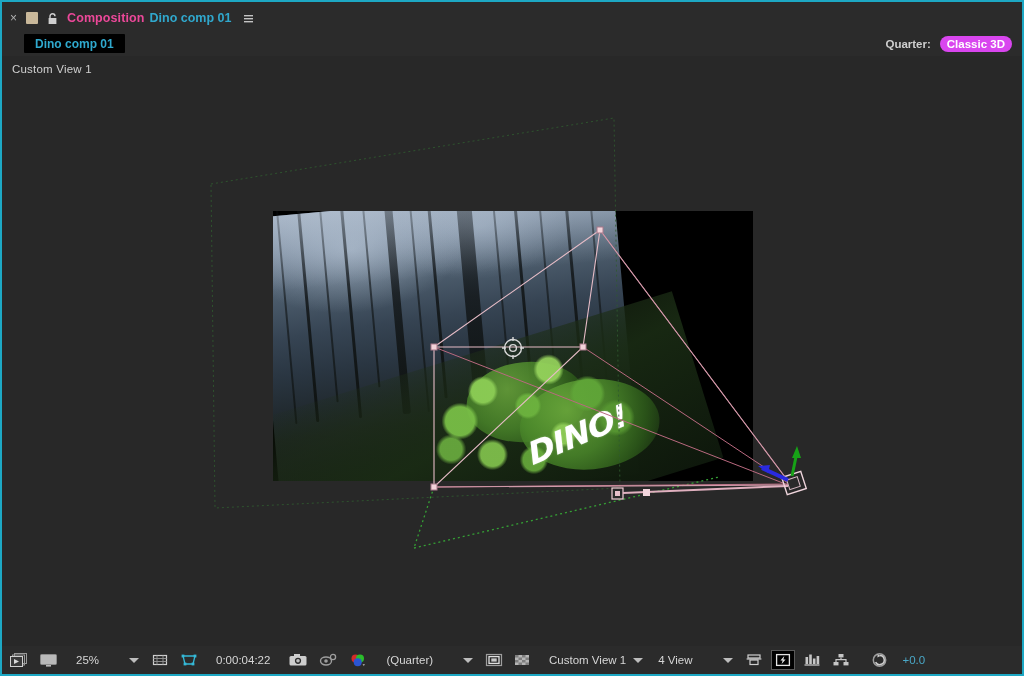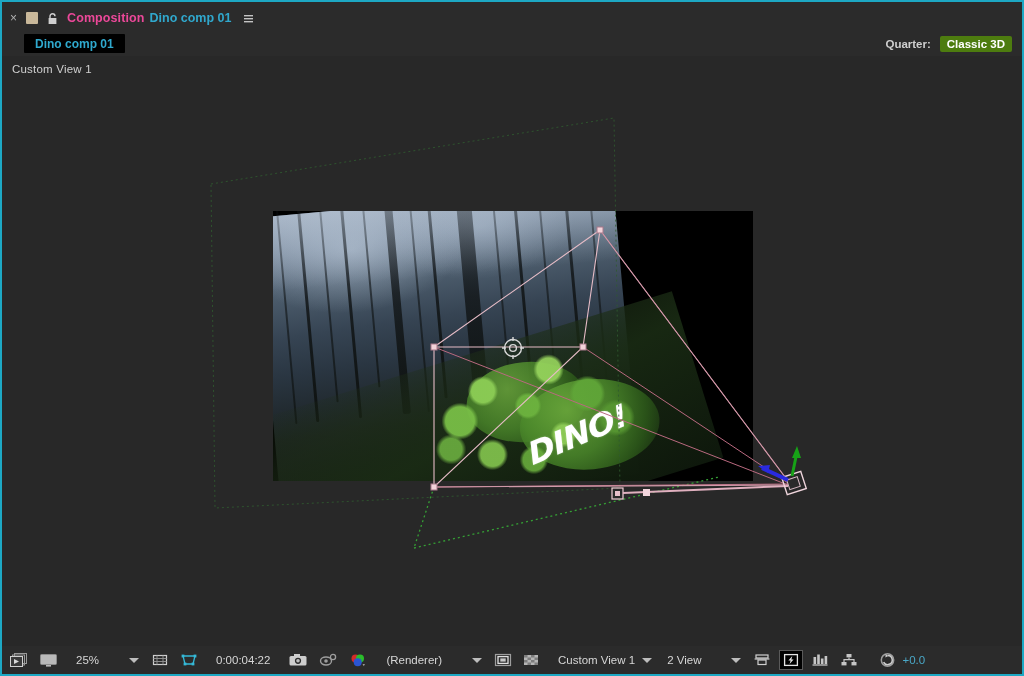--- a/index.html
+++ b/index.html
@@ -44,21 +44,21 @@
     font-size:12px;color:#2fa9ce;font-weight:bold;
     border-radius:1px;
   }
   .renderer-wrap{
     margin-left:auto;display:flex;align-items:center;
     height:19px;padding-right:10px;
   }
   .renderer-label{font-size:11.5px;color:#cfcfcf;font-weight:bold;}
   .renderer-value{
     font-size:11.5px;color:#ffffff;font-weight:bold;margin-left:9px;
-    background:#4d7c0f;padding:2px 7px;border-radius:2px;
+    background:#d946ef;padding:2px 7px;border-radius:8px;
   }
 
   
   .viewport{
     position:absolute;left:0;top:54px;right:0;bottom:28px;
     background:#282828;overflow:hidden;
   }
   .view-label{
     position:absolute;left:10px;top:7px;font-size:11.5px;color:#d0d0d0;
     z-index:30;letter-spacing:.2px;
@@ -336,21 +336,21 @@
     <div class="icobtn" style="margin-left:4px;">
       <svg width="20" height="16" viewBox="0 0 20 16">
         <circle cx="7.5" cy="6.5" r="4" fill="#d22b2b"></circle>
         <circle cx="12" cy="6.5" r="4" fill="#2bbd2b"></circle>
         <circle cx="9.7" cy="10.3" r="4" fill="#2b55d2"></circle>
         <path d="M14.5,12 l2.5,0 l-1.2,2.2 Z" fill="#9a9a9a"></path>
       </svg>
     </div>
 
     <span class="sep-lg"></span>
-    <span class="tb-txt">(Renderer)</span>
+    <span class="tb-txt">(Quarter)</span>
     <span class="caret" style="margin-left:30px;"></span>
     <span class="sep"></span>
 
     <div class="icobtn">
       <svg width="18" height="16" viewBox="0 0 18 16">
         <rect x="1.5" y="2.5" width="15" height="11" fill="none" stroke="#9e9e9e" stroke-width="1.2"></rect>
         <rect x="4" y="4.6" width="10" height="6.8" fill="none" stroke="#e0e0e0" stroke-width="1.3"></rect>
         <rect x="6.3" y="6.4" width="5.4" height="3.2" fill="#c8c8c8"></rect>
       </svg>
     </div>
@@ -368,21 +368,21 @@
           <rect x="5.5" y="10.5" width="3.5" height="2.5"></rect>
             <rect x="12.5" y="10.5" width="3.5" height="2.5"></rect>
         </g>
       </svg>
     </div>
 
     <span class="sep-lg"></span>
     <span class="tb-txt">Custom View 1</span>
     <span class="caret"></span>
     <span class="sep-lg"></span>
-    <span class="tb-txt">2 View</span>
+    <span class="tb-txt">4 View</span>
     <span class="caret" style="margin-left:30px;"></span>
     <span class="sep"></span>
 
     <div class="icobtn">
       <svg width="18" height="16" viewBox="0 0 18 16">
         <rect x="3" y="3" width="12" height="3" fill="none" stroke="#cfcfcf" stroke-width="1.2"></rect>
         <rect x="5" y="8" width="8" height="4.5" fill="none" stroke="#cfcfcf" stroke-width="1.2"></rect>
         <path d="M1.6,7 H16.4" stroke="#cfcfcf" stroke-width="1.2"></path>
       </svg>
     </div>
@@ -414,16 +414,16 @@
     </div>
 
     <span class="sep-lg"></span>
     <div class="icobtn">
       <svg width="17" height="16" viewBox="0 0 17 16">
         <circle cx="8.5" cy="8" r="6.2" fill="none" stroke="#9e9e9e" stroke-width="1.5"></circle>
         <path d="M8.5,3.4 A4.6,4.6 0 1 1 4.6,10.2" fill="none" stroke="#d0d0d0" stroke-width="1.5"></path>
         <path d="M6.6,2 L9.2,4 L6.4,5.4 Z" fill="#d0d0d0"></path>
       </svg>
     </div>
-    <span class="tb-txt blue" style="margin-left:3px;">+0.0</span>
+    <span class="tb-txt blue" style="margin-left:12px;">+0.0</span>
   </div>
 
 </div>
 
 </body></html>

